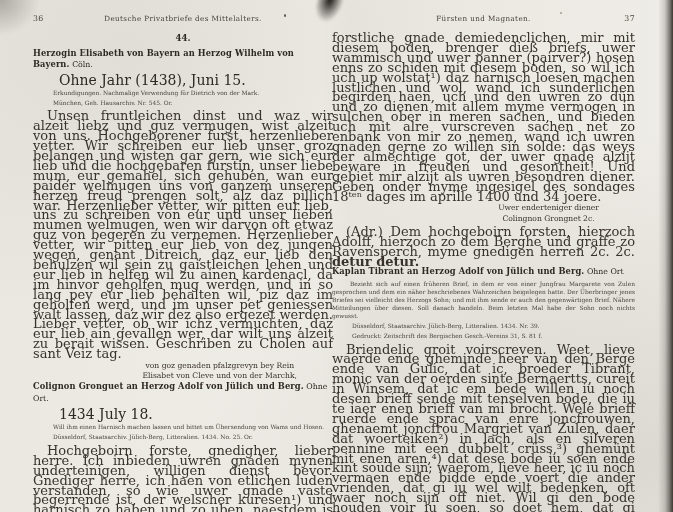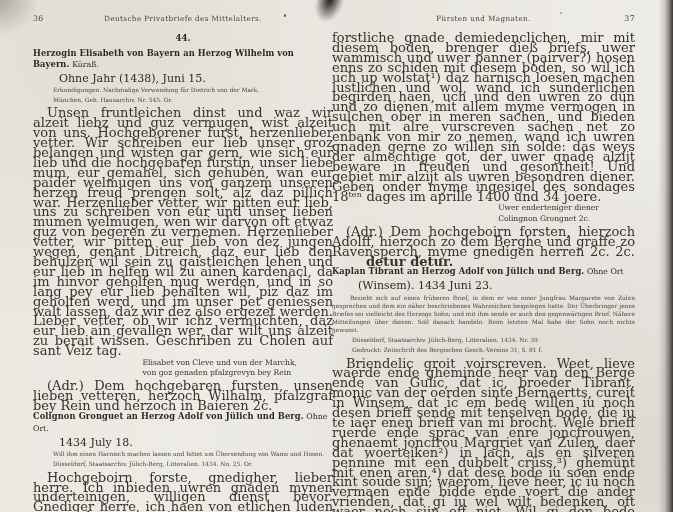--- a/index.html
+++ b/index.html
@@ -29,39 +29,39 @@
   .pagehead .pnum.right{justify-self:end;}
   .pagehead .rtitle{justify-self:center;}
 
   .secnum{
     text-align:center;font-weight:bold;font-size:8.6px;
     margin:9px 0 5px 0;color:#2e2922;
   }
   .title-line{font-size:8.3px;line-height:10.8px;color:#2e2922;}
   .ftitle{font-weight:bold;letter-spacing:.1px;}
   .place{font-weight:normal;font-size:7.8px;}
-  .date-line{font-size:11px;margin-left:26px;margin-top:1px;color:#2e2922;}
+  .date-line{font-size:14px;margin-left:26px;margin-top:1px;color:#2e2922;}
 
   .small{
     font-size:5.9px;line-height:7.9px;color:#4a443c;
     margin-left:20px;margin-top:2px;
   }
   .small.block{margin-left:0;text-align:justify;text-indent:18px;margin-top:3px;}
   .body{
     font-size:13px;line-height:9.9px;text-align:justify;
     text-indent:14px;margin:4px 0 0 0;
   }
   .body.noindent{text-indent:0;}
   .sig{
     width:max-content;max-width:80%;
     margin:2px 36px 0 auto;
-    font-size:7.6px;line-height:10.2px;
+    text-align:center;font-size:7.6px;line-height:10.2px;
   }
   .adr{margin-top:3px;}
-  .boldtail{font-weight:bold;padding-left:34px;}
+  .boldtail{font-weight:bold;}
   .fnrule{border-top:1px solid #6a645c;width:92px;margin:7px 0 3px 0;}
   .footnote{margin-left:0;text-indent:18px;}
 
   
   .gutter-smudge{
     position:absolute;left:316px;top:-10px;width:26px;height:34px;
     background:radial-gradient(ellipse at 45% 30%, rgba(18,15,12,0.95), rgba(18,15,12,0) 68%);
     transform:rotate(18deg);
     filter:blur(1px);
   }
@@ -86,31 +86,30 @@
     <div class="pagehead">
       <span class="pnum left">36</span>
       <span class="rtitle">Deutsche Privatbriefe des Mittelalters.</span>
       <span></span>
     </div>
 
     <div class="section">
       <div class="secnum">44.</div>
       <div class="title-line">
         <span class="ftitle">Herzogin Elisabeth von Bayern an Herzog Wilhelm von Bayern.</span>
-        <span class="place">Küraß.</span>
+        <span class="place">Cöln.</span>
       </div>
       <div class="date-line">Ohne Jahr (1438), Juni 15.</div>
       <div class="small">Erkundigungen. Nachmalige Verwendung für Dietrich von der Mark.</div>
       <div class="small">München, Geh. Hausarchiv. Nr. 545. Or.</div>
       <p class="body">Unsen fruntleichen dinst und waz wir alzeit liebz und guz vermugen, wist alzeit von uns. Hochgeborener furst, herzenlieber vetter. Wir schreiben eur lieb unser groz belangen und wisten gar gern, wie sich eur lieb und die hochgebaren furstin, unser liebe mum, eur gemahel, sich gehuben, wan eur paider welmugen uns von ganzem unseren herzen freud prengen solt, alz daz pillich war. Herzenlieber vetter, wir pitten eur lieb, uns zu schreiben von eur und unser lieben mumen welmugen, wen wir darvon oft etwaz guz von begeren zu vernemen. Herzenlieber vetter, wir pitten eur lieb von dez jungen wegen, genant Ditreich, daz eur lieb den behulzen wil sein zu gaistleichen lehen und eur lieb in helfen wil zu ainen kardenacl, da im hinvor geholfen mug werden, und in so lang pey eur lieb behalten wil, piz daz im geholfen werd, und im unser pet geniessen walt lassen, daz wir dez also ergezet werden. Lieber vetter, ob wir ichz vermuchten, daz eur lieb ain gevallen wer, dar wilt uns alzeit zu berait wissen. Geschriben zu Cholen auf sant Veiz tag.</p>
       <div class="sig">
+        <div>von goz genaden pfalzgrevyn bey Rein</div>
         <div>Elisabet von Cleve und von der Marchk,</div>
-        <div>von goz genaden pfalzgrevyn bey Rein</div>
       </div>
-      <p class="body adr">(Adr.)   Dem hochgebaren fursten, unsen lieben vetteren, herzoch Wilhalm, pfalzgraf bey Rein und herzoch in Baieren 2c.</p>
     </div>
 
     <div class="section">
       <div class="title-line">
         <span class="ftitle">Colignon Gronguet an Herzog Adolf von Jülich und Berg.</span>
         <span class="place">Ohne Ort.</span>
       </div>
       <div class="date-line">1434 July 18.</div>
       <div class="small">Will ihm einen Harnisch machen lassen und bittet um Übersendung von Wams und Hosen.</div>
       <div class="small">Düsseldorf, Staatsarchiv. Jülich-Berg, Litteralien. 1434. No. 25. Or.</div>
@@ -135,21 +134,20 @@
         <div>Colingnon Grongnet 2c.</div>
       </div>
       <p class="body adr"><span>(Adr.)   Dem hochgeboirn forsten, hierzoch Adolff, hierzoch zo dem Berghe und graffe zo Ravensperch, myme gnedigen herren 2c. 2c. </span><span class="boldtail">detur detur.</span></p>
     </div>
 
     <div class="section">
       <div class="title-line">
         <span class="ftitle">Kaplan Tibrant an Herzog Adolf von Jülich und Berg.</span>
         <span class="place">Ohne Ort</span>
       </div>
-      <div class="date-line">(Winsem). 1434 Juni 23.</div>
       <div class="small block">Bezieht sich auf einen früheren Brief, in dem er von einer Jungfrau Margarete von Zulen gesprochen und dem ein näher beschriebenes Wahrzeichen beigelegen hatte. Der Überbringer jenes Briefes sei vielleicht des Herzogs Sohn; und mit ihm sende er auch den gegenwärtigen Brief. Nähere Mitteilungen über diesen. Soll danach handeln. Beim letzten Mal habe der Sohn noch nichts gewusst.</div>
       <div class="small">Düsseldorf, Staatsarchiv. Jülich-Berg, Litteralien. 1434. Nr. 39.</div>
       <div class="small">Gedruckt: Zeitschrift des Bergischen Gesch.-Vereins 31, S. 81 f.</div>
       <p class="body">Briendelic groit voirscreven. Weet, lieve waerde ende gheminde heer van den Berge ende van Gulic, dat ic, broeder Tibrant, monic van der oerden sinte Bernaertts, cureit in Winsem, dat ic em bede willen iu noch desen brieff sende mit tenselven bode, die iu te iaer enen brieff van mi brocht. Wele brieff ruerde ende sprac van enre joncfrouwen, ghenaemt joncfrou Margriet van Zulen, daer dat woerteiken²) in lach, als en silveren pennine mit een dubbelt crüss,³) ghemünt mit enen aren,⁴) dat dese bode iu soen ende kint soude sijn; waerom, lieve heer, ic iu noch vermaen ende bidde ende voert die ander vrienden, dat gi iu wel wilt bedenken, oft waer noch sijn off niet. Wil gi den bode houden voir iu soen, so doet hem, dat gi sculdich sijt te doen. Hi sel wel dat beste wederom doen: daer spreke ic voir, want hi trouwe is toter doet toe, als hi dicwijl⁵) bewesen heeft. Hadde hi ghewilt, hi waer van dessen jaer wel ridder gheworden. Ende weet, lieve here van dem Berge ende van Gulic, dat Jan van Zülen, die desen bode moeder man was, die hi hadde ghemeent, dat hi sijn vader waer, ende die vader ghemeent hadde, datt et sijn soen hadde gheweest, die heeft desen bode noch gheghiven hondert ende⁶) vrancrijze scilde mit enen</p>
     </div>
 
     <div class="fnrule"></div>
     <div class="small footnote">¹) an Ort und Stelle.   ²) Vgl. über Wahrzeichen Praxis in Zeitschrift des Berg. Gesch.-Ver. a. a. O. S. 79 f.   ³) Doppelkreuz.   ⁴) Adler.   ⁵) oftmals.   ⁶) alte.</div>
   </div>
 

